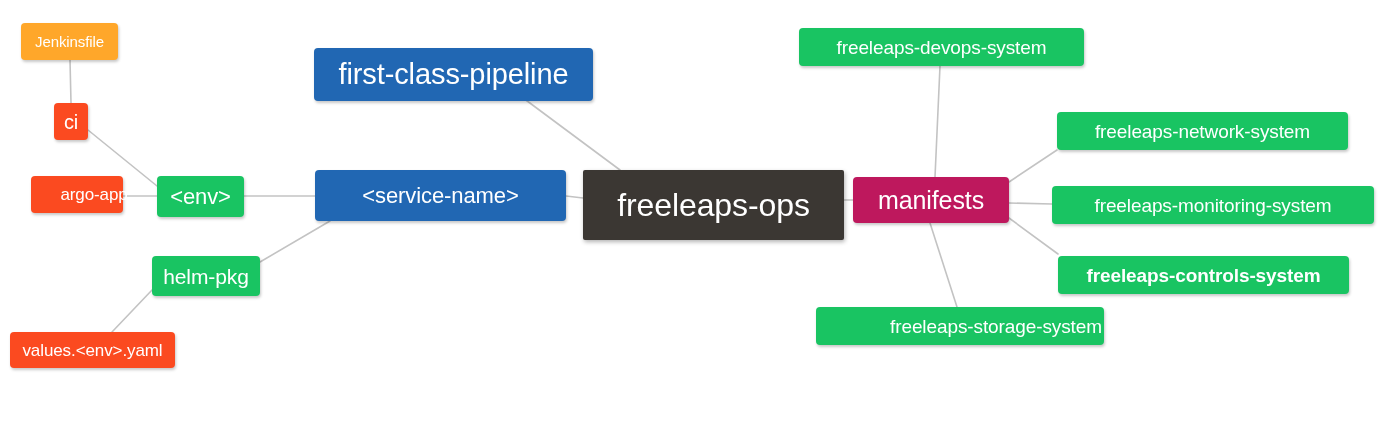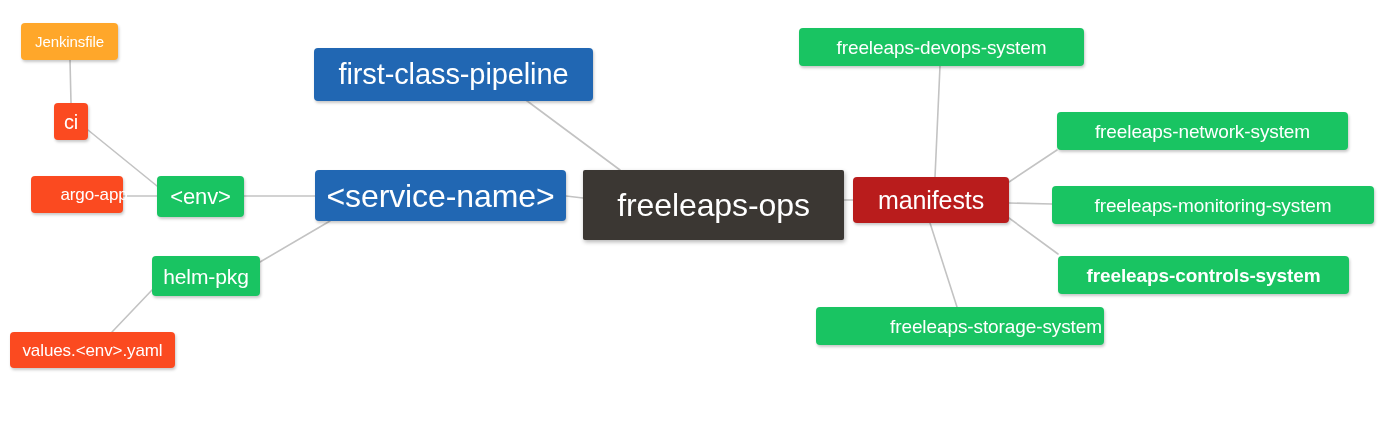--- a/index.html
+++ b/index.html
@@ -95,27 +95,27 @@
       </div>
       <div class="node" style="left: 157px; top: 176px; width: 87px; height: 41px; background: rgb(25, 196, 98); font-size: 22px;">
         <span class="node-label">&lt;env&gt;</span>
       </div>
       <div class="node" style="left: 10px; top: 332px; width: 165px; height: 36px; background: rgb(251, 74, 32); font-size: 17px;">
         <span class="node-label">values.&lt;env&gt;.yaml</span>
       </div>
       <div class="node" style="left: 314px; top: 36px; width: 279px; height: 53px; background: rgb(33, 103, 179); font-size: 29px; margin-top: 12px;">
         <span class="node-label">first-class-pipeline</span>
       </div>
-      <div class="node" style="left: 315px; top: 170px; width: 251px; height: 51px; background: rgb(33, 103, 179); font-size: 32px;">
+      <div class="node" style="left: 315px; top: 170px; width: 251px; height: 51px; background: rgb(33, 103, 179); font-size: 22px;">
         <span class="node-label">&lt;service-name&gt;</span>
       </div>
       <div class="node root" style="left: 583px; top: 170px; width: 261px; height: 70px; background: rgb(59, 55, 51); font-size: 32px;">
         <span class="node-label">freeleaps-ops</span>
       </div>
-      <div class="node" style="left: 853px; top: 177px; width: 156px; height: 46px; background: #b91c1c; font-size: 25px;">
+      <div class="node" style="left: 853px; top: 177px; width: 156px; height: 46px; background: #be185d; font-size: 25px;">
         <span class="node-label">manifests</span>
       </div>
       <div class="node" style="left: 799px; top: 28px; width: 285px; height: 38px; background: rgb(25, 196, 98); font-size: 19px;">
         <span class="node-label">freeleaps-devops-system</span>
       </div>
       <div class="node" style="left: 1057px; top: 112px; width: 291px; height: 38px; background: rgb(25, 196, 98); font-size: 19px;">
         <span class="node-label">freeleaps-network-system</span>
       </div>
       <div class="node" style="left: 1052px; top: 186px; width: 322px; height: 38px; background: rgb(25, 196, 98); font-size: 19px;">
         <span class="node-label">freeleaps-monitoring-system</span>

